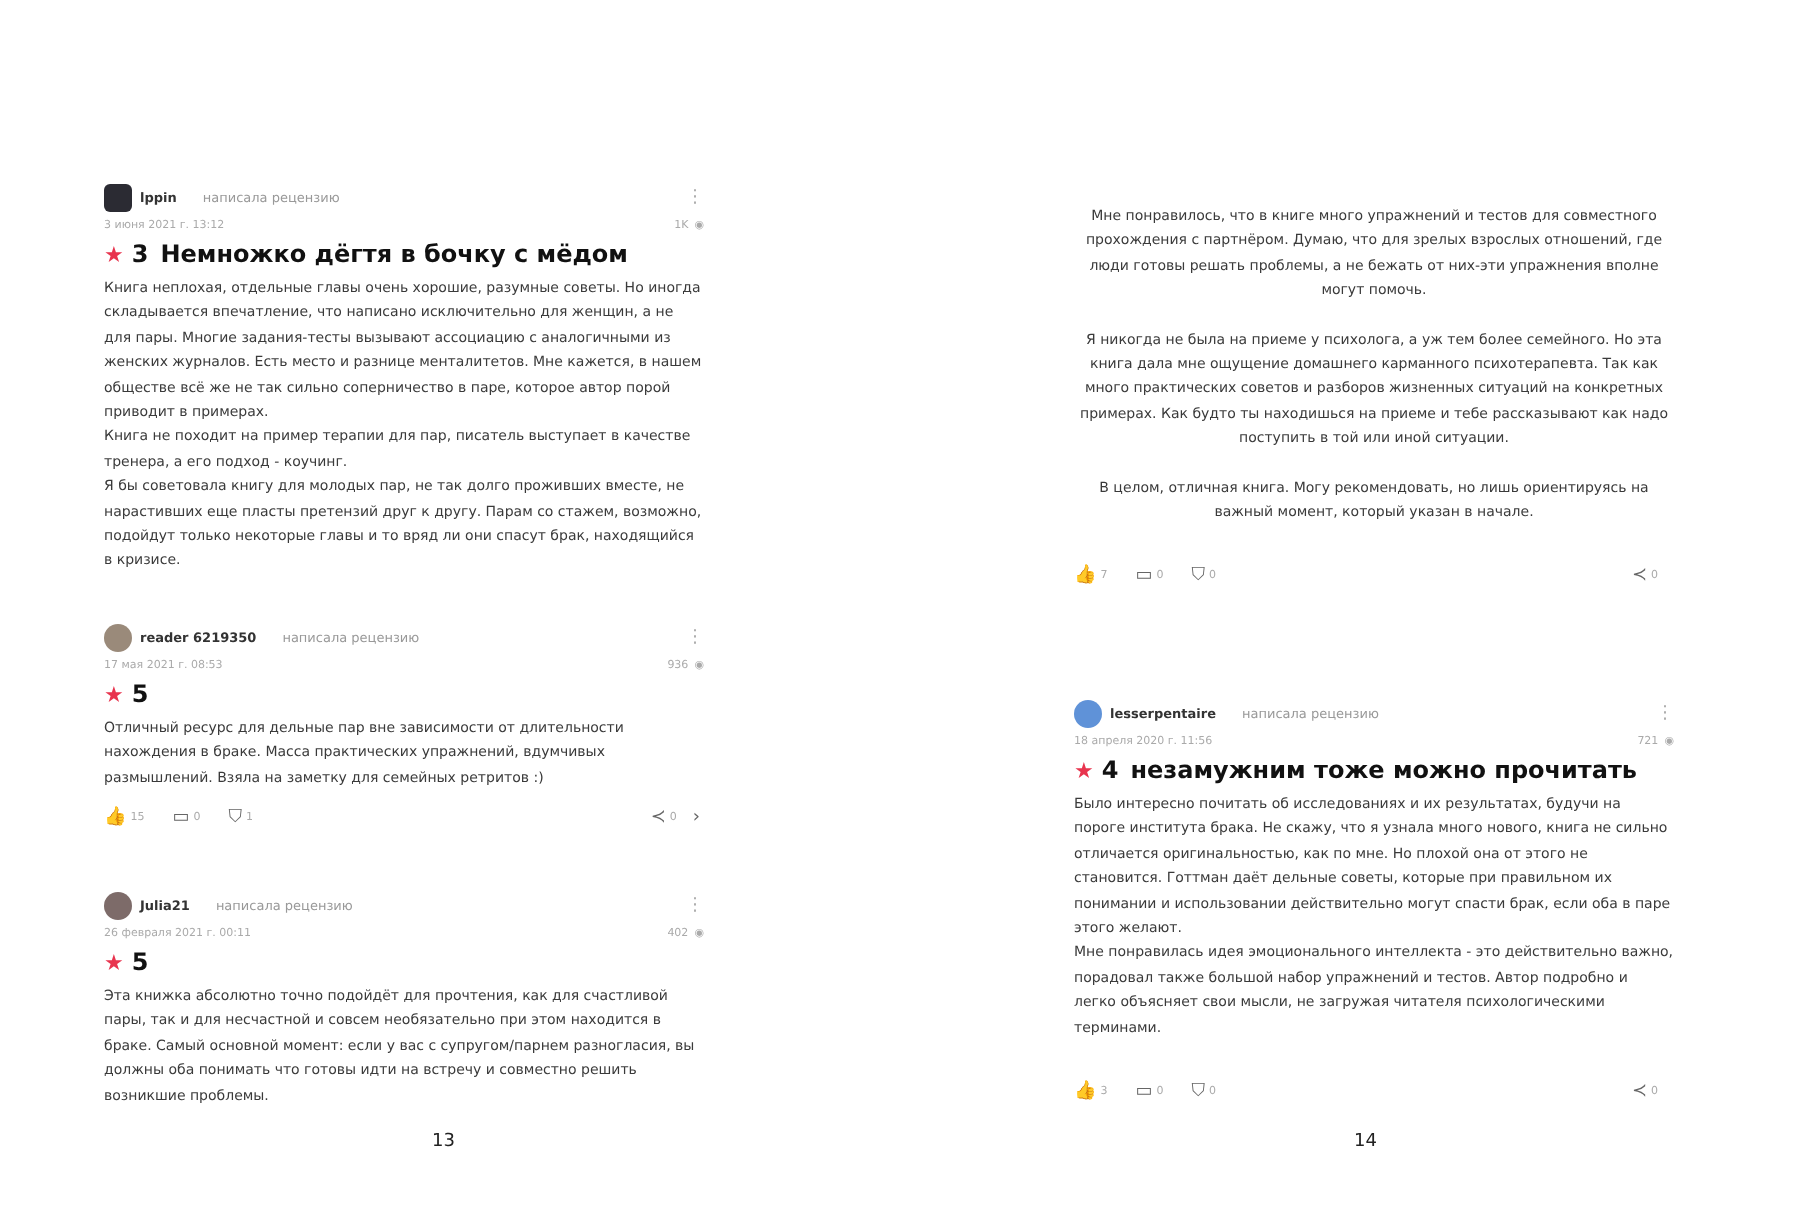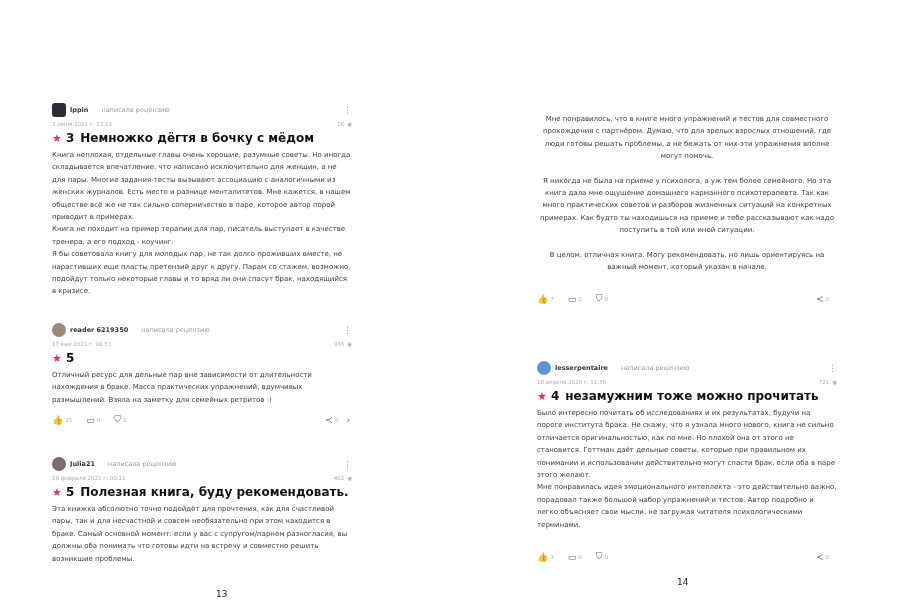--- a/index.html
+++ b/index.html
@@ -1,20 +1,20 @@
 <!DOCTYPE html>
 <html><head>
 <meta charset="utf-8">
 <style>
   html, body { margin: 0; padding: 0; }
   body {
     width: 900px; height: 604px; background: #ffffff; position: relative; overflow: hidden;
     font-family: "DejaVu Sans", sans-serif; color: #222;
   }
-  .page { position: absolute; top: 15px; width: 450px; height: 580px; }
+  .page { position: absolute; top: 4px; width: 450px; height: 580px; }
   .page.left { left: 0; }
   .page.right { left: 450px; }
 
   .review { position: absolute; width: 300px; }
   .rhead { display: flex; align-items: center; height: 18px; }
   .avatar { width: 14px; height: 14px; border-radius: 50%; background: #555; margin-right: 4px; flex: 0 0 14px; }
   .avatar.sq { border-radius: 3px; background: #2b2b33; }
   .avatar.girl { background: #9a8a7a; }
   .avatar.girl2 { background: #7d6b69; }
   .avatar.blue { background: #5f92d8; }
@@ -122,28 +122,27 @@
     <div class="meta">
       <span>26 февраля 2021 г. 00:11</span>
       <span class="stats">
           <span>402</span>
           <span>◉</span>
         </span>
     </div>
     <div class="title">
       <span class="star">★</span>
       <span class="rating">5</span>
-      <span>Полезная книга, буду рекомендовать.</span>
     </div>
     <div class="body">
       <p>Эта книжка абсолютно точно подойдёт для прочтения, как для счастливой пары, так и для несчастной и совсем необязательно при этом находится в браке. Самый основной момент: если у вас с супругом/парнем разногласия, вы должны оба понимать что готовы идти на встречу и совместно решить возникшие проблемы.</p>
     </div>
   </div>
 
-  <div class="pnum" style="left:216px; top:562px;margin-top:12px;">13</div>
+  <div class="pnum" style="left:216px; top:562px;">13</div>
 </div>
 
 <div class="page right">
 
   <div class="review" style="left:87px; top:86px;">
     <div class="body" style="margin-top:0;">
       <p class="gap">Мне понравилось, что в книге много упражнений и тестов для совместного прохождения с партнёром. Думаю, что для зрелых взрослых отношений, где люди готовы решать проблемы, а не бежать от них-эти упражнения вполне могут помочь.</p>
       <p class="gap">Я никогда не была на приеме у психолога, а уж тем более семейного. Но эта книга дала мне ощущение домашнего карманного психотерапевта. Так как много практических советов и разборов жизненных ситуаций на конкретных примерах. Как будто ты находишься на приеме и тебе рассказывают как надо поступить в той или иной ситуации.</p>
       <p class="gap">В целом, отличная книга. Могу рекомендовать, но лишь ориентируясь на важный момент, который указан в начале.</p>
     </div>

